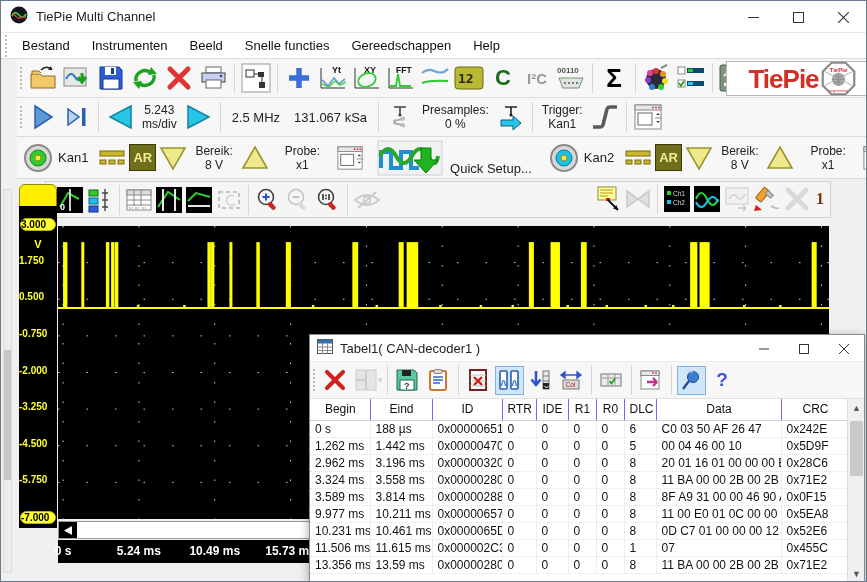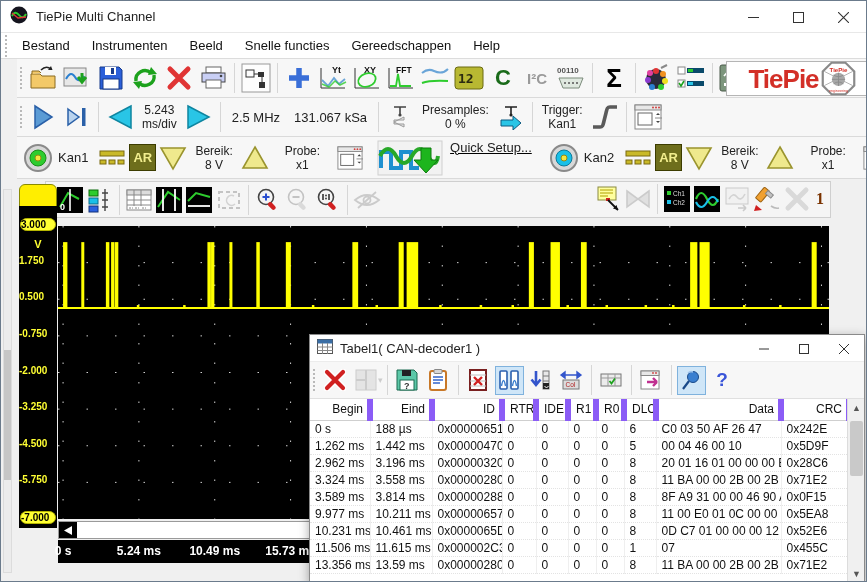--- a/index.html
+++ b/index.html
@@ -68,22 +68,22 @@
   .ttitle{position:relative;height:27px;background:#fff;display:flex;align-items:center;border-bottom:1px solid #ececec;}
   .ttitle .ticon{margin:0 7px 0 7px;}
   .ttitle .ttext{font-size:13px;color:#222;}
   .twc{position:absolute;right:0;top:0;display:flex;height:27px;}
   .twb{width:40px;height:27px;display:flex;align-items:center;justify-content:center;}
   .ttoolbar{height:37px;display:flex;align-items:center;background:#f7f7f7;border-bottom:1px solid #e0e0e0;}
   .tbtn{width:29px;height:29px;display:flex;align-items:center;justify-content:center;flex:none;margin:0 1px;border:1px solid transparent;}
   .tbtn.active{background:#cfe6f8;border:1px solid #7fb2dd;}
   .chev{font-size:9px;color:#9a9a9a;margin-left:-3px;}
   table.grid{border-collapse:collapse;table-layout:fixed;width:539px;font-size:12px;color:#111;}
-  table.grid th{font-weight:normal;text-align:right;padding:3px 4px 3px 5px;height:21px;
-                border-right:6px solid #8b5cf6;border-bottom:1px solid #cfcfcf;white-space:nowrap;overflow:hidden;}
+  table.grid th{font-weight:normal;text-align:center;padding:3px 4px 3px 5px;height:21px;
+                border-right:1px solid #8b5cf6;border-bottom:1px solid #cfcfcf;white-space:nowrap;overflow:hidden;}
   table.grid td{padding:1px 4px 1px 5px;height:17px;border-right:1px solid #efefef;
                 border-bottom:1px dotted #e3e3e3;white-space:nowrap;overflow:hidden;}
   .tscroll{position:absolute;right:0;top:64px;width:17px;height:185px;background:#f0f0f0;border-left:1px solid #dcdcdc;}
   .tscroll .up{position:absolute;top:2px;left:1px;width:15px;height:15px;color:#555;font-size:9px;text-align:center;line-height:15px;}
   .tscroll .down{position:absolute;bottom:2px;left:1px;width:15px;height:15px;color:#555;font-size:9px;text-align:center;line-height:15px;}
   .tscroll .thumb{position:absolute;top:22px;left:2px;width:13px;height:55px;background:#c9c9c9;border-radius:2px;}
 </style>
 </head>
 <body>
 
@@ -415,21 +415,21 @@
           <rect x="2" y="2" width="26" height="5" fill="#e8e8e8" stroke="#888"></rect>
           <circle cx="20" cy="4.5" r="1" fill="#d04040"></circle>
           <circle cx="23" cy="4.5" r="1" fill="#d04040"></circle>
           <circle cx="26" cy="4.5" r="1" fill="#d04040"></circle>
           <rect x="5" y="10" width="14" height="12" fill="none" stroke="#666"></rect>
           <path d="M23 12 l2-2 2 2 z M23 18 l2 2 2-2 z" fill="#444"></path>
           <path d="M22 15 h7" stroke="#888"></path>
         </svg>
     </div>
     <span class="grip" style="margin-left:8px;"></span>
-    <div style="display:flex;align-items:flex-start;text-decoration:underline;">
+    <div style="display:flex;align-items:flex-end;">
       <svg width="66" height="36" viewBox="0 0 66 36">
         <rect x="1" y="1" width="64" height="34" fill="#f2f2f2" stroke="#cfcfcf"></rect>
         <path d="M4 28 v-16 h10 v16 h10 v-16 h10 v16 h8" stroke="#1e90d0" stroke-width="4" fill="none"></path>
         <path d="M3 16 q8 -14 16 0 t16 0 t16 0 t10 0" stroke="#28a828" stroke-width="4" fill="none"></path>
         <path d="M44 8 h10 v12 h7 l-12 13 -12 -13 h7 z" fill="#1db51d" stroke="#0e7a0e"></path>
       </svg>
       <span class="bigtxt">Quick Setup...</span>
     </div>
     <span class="grip" style="margin-left:6px;"></span>
     <div class="btn">

